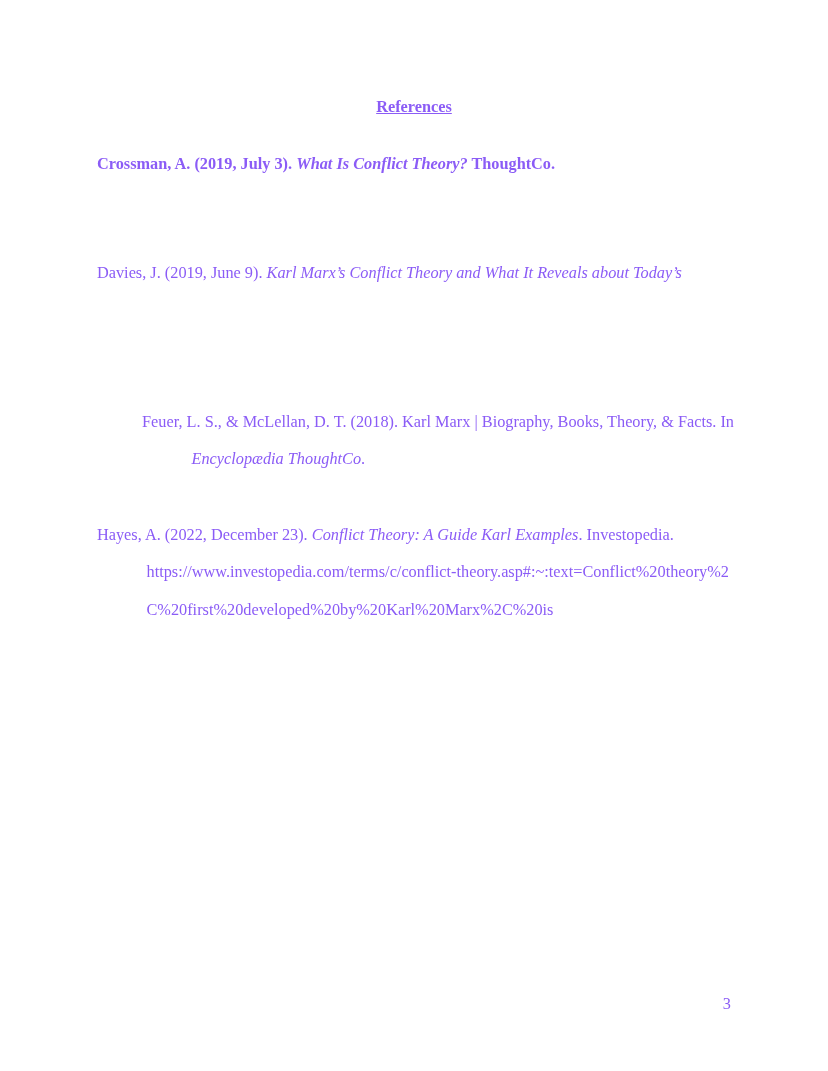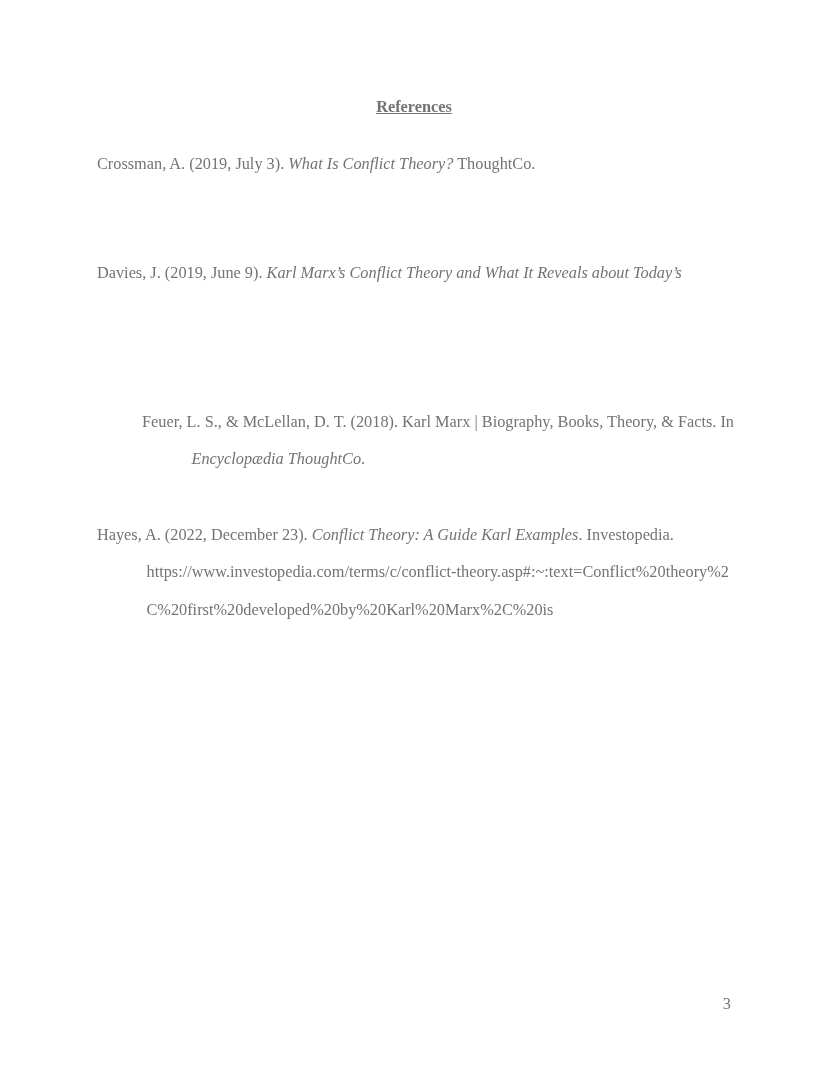--- a/index.html
+++ b/index.html
@@ -5,21 +5,21 @@
     html, body {
       margin: 0;
       padding: 0;
       background: #ffffff;
     }
     .page {
       position: relative;
       width: 828px;
       height: 1071px;
       background: #ffffff;
-      color: #737373;
+      color: #8b5cf6;
       font-family: "Liberation Serif", "DejaVu Serif", serif;
       font-size: 16.3px;
       line-height: 37.4px;
       overflow: hidden;
     }
     .doc-title {
       position: absolute;
       left: 0;
       top: 88px;
       width: 828px;
@@ -27,21 +27,21 @@
       font-weight: bold;
     }
     .doc-title .u {
       text-decoration: underline;
     }
     .entry {
       position: absolute;
       left: 97px;
       width: 660px;
     }
-    #entry-1 { top: 145px; }
+    #entry-1 { top: 145px; font-weight: bold; }
     #entry-2 { top: 254px; }
     #entry-3 { top: 403px; margin-left: 45px; }
     #entry-4 { top: 516px; }
     .line {
       white-space: nowrap;
     }
     .line.hang {
       padding-left: 49.5px;
     }
     .it {

